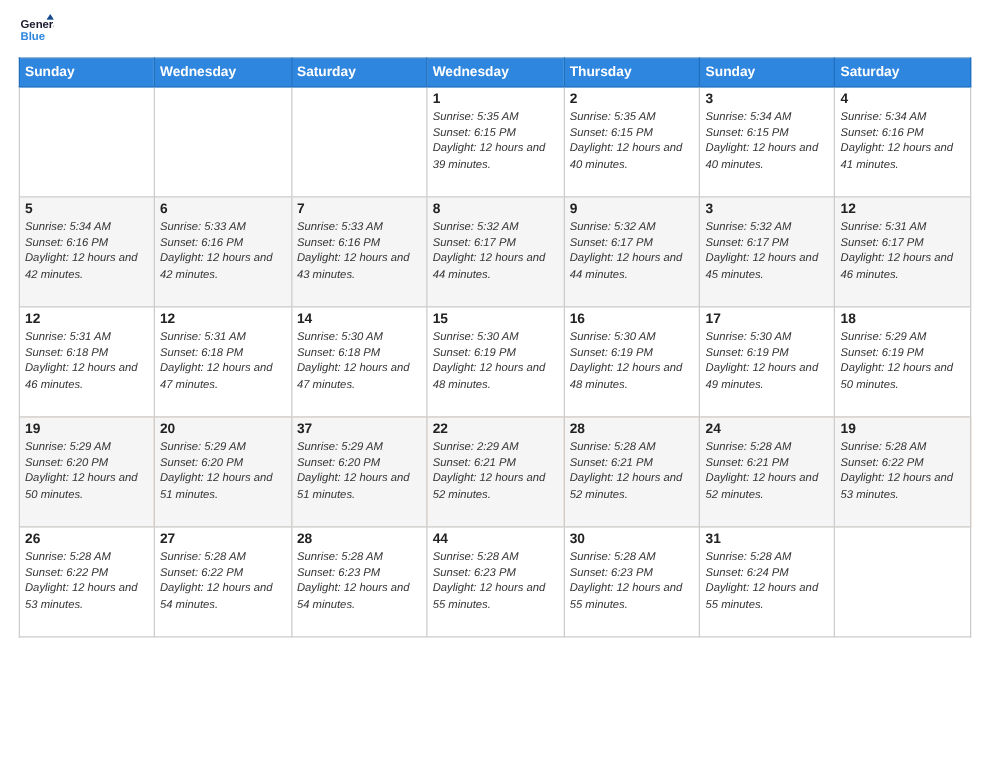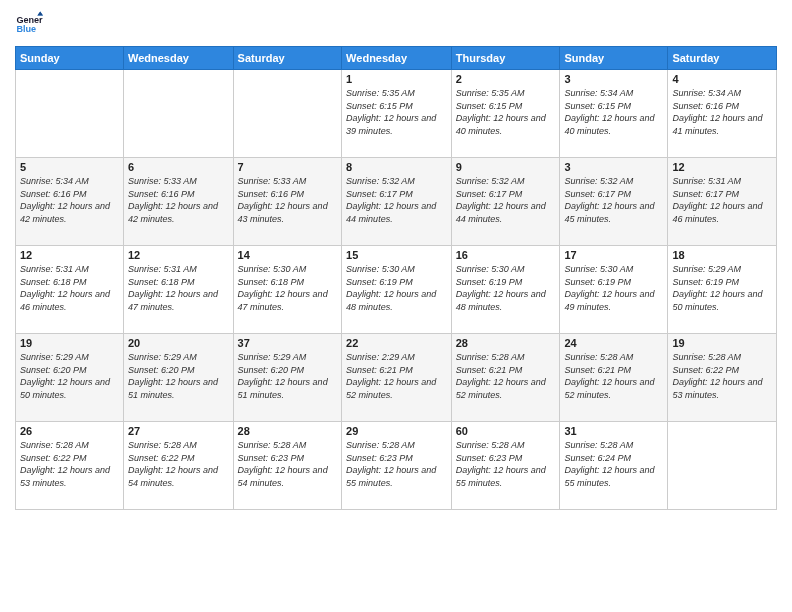--- a/index.html
+++ b/index.html
@@ -322,28 +322,28 @@
 and 54 minutes.</div>
           </td>
           <td>
             <div class="day-num">28</div>
             <div class="day-info">Sunrise: 5:28 AM
 Sunset: 6:23 PM
 Daylight: 12 hours
 and 54 minutes.</div>
           </td>
           <td>
-            <div class="day-num">29</div>
+            <div class="day-num">44</div>
             <div class="day-info">Sunrise: 5:28 AM
 Sunset: 6:23 PM
 Daylight: 12 hours
 and 55 minutes.</div>
           </td>
           <td>
-            <div class="day-num">60</div>
+            <div class="day-num">30</div>
             <div class="day-info">Sunrise: 5:28 AM
 Sunset: 6:23 PM
 Daylight: 12 hours
 and 55 minutes.</div>
           </td>
           <td>
             <div class="day-num">31</div>
             <div class="day-info">Sunrise: 5:28 AM
 Sunset: 6:24 PM
 Daylight: 12 hours

